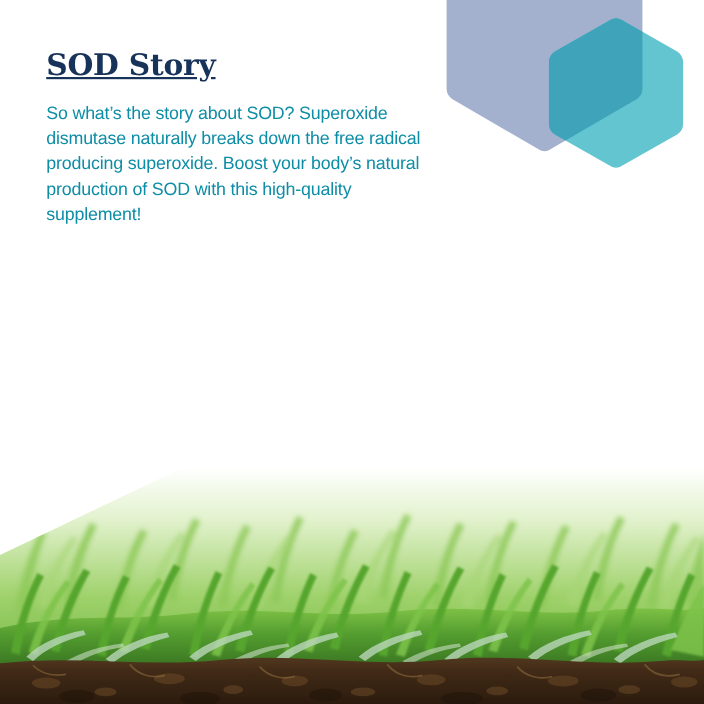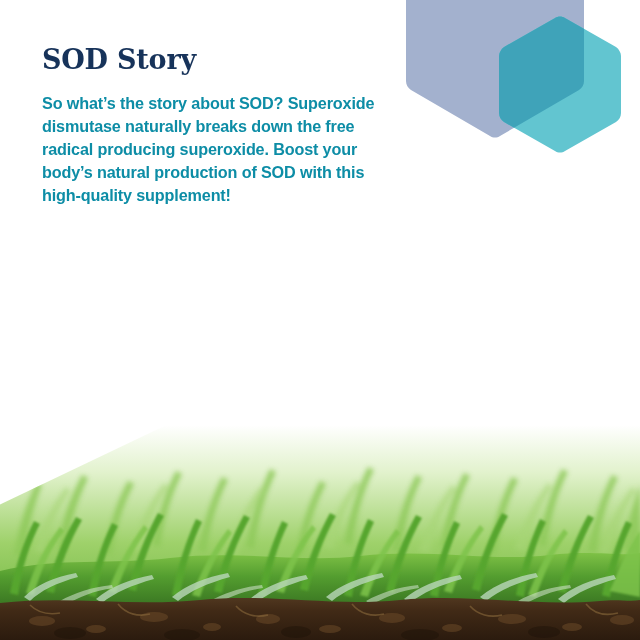--- a/index.html
+++ b/index.html
@@ -35,26 +35,27 @@
     width: 360px;
   }
   .page-title {
     margin: 0;
     font-family: "DejaVu Serif", "Liberation Serif", serif;
     font-weight: 700;
     font-size: 27px;
     line-height: 1.15;
     letter-spacing: -0.2px;
     color: #17335a;
+    text-decoration: underline;
   }
   .body-copy {
     margin: 0;
     padding-top: 17px;
     font-family: "Liberation Sans", sans-serif;
-    font-weight: 700;
+    font-weight: 400;
     font-size: 16.2px;
     line-height: 1.42;
     letter-spacing: -0.15px;
     color: #0d8da6;
     width: 352px;
   }
 
   
   .photo-region {
     position: absolute;

